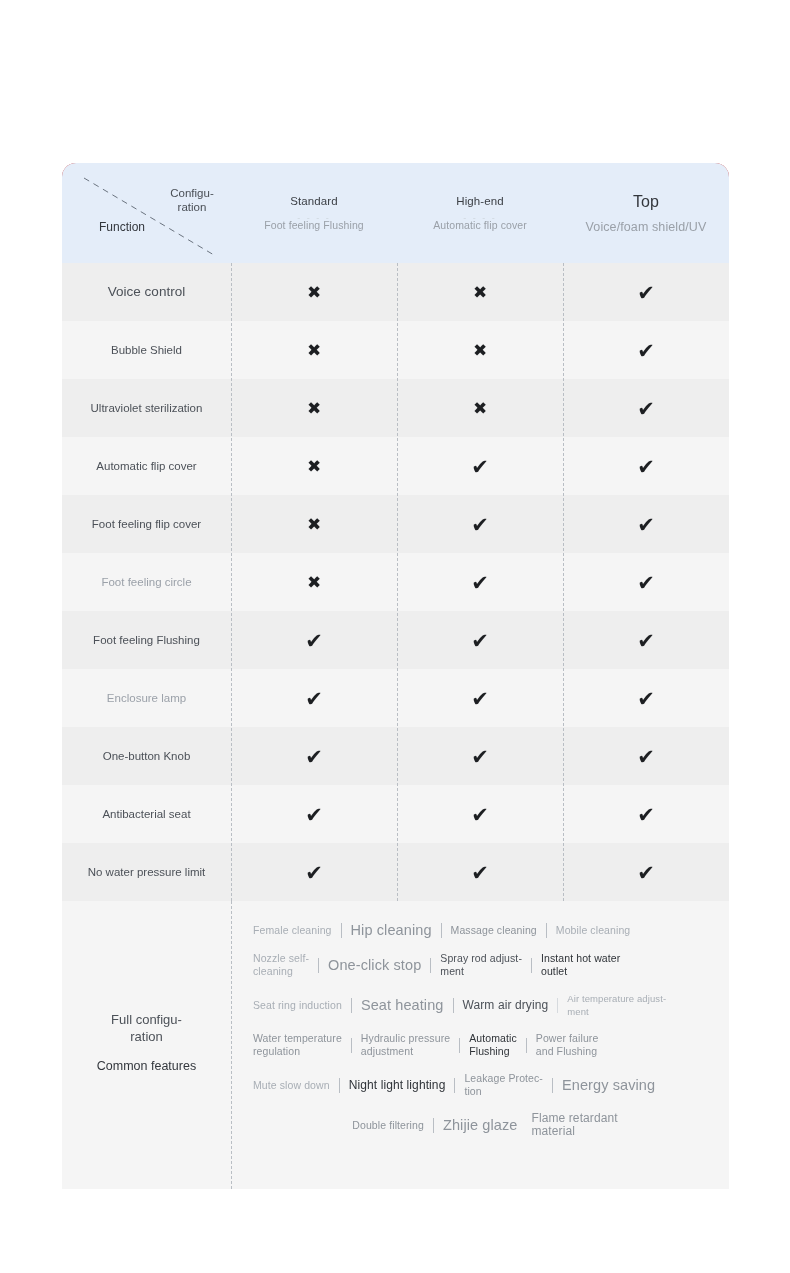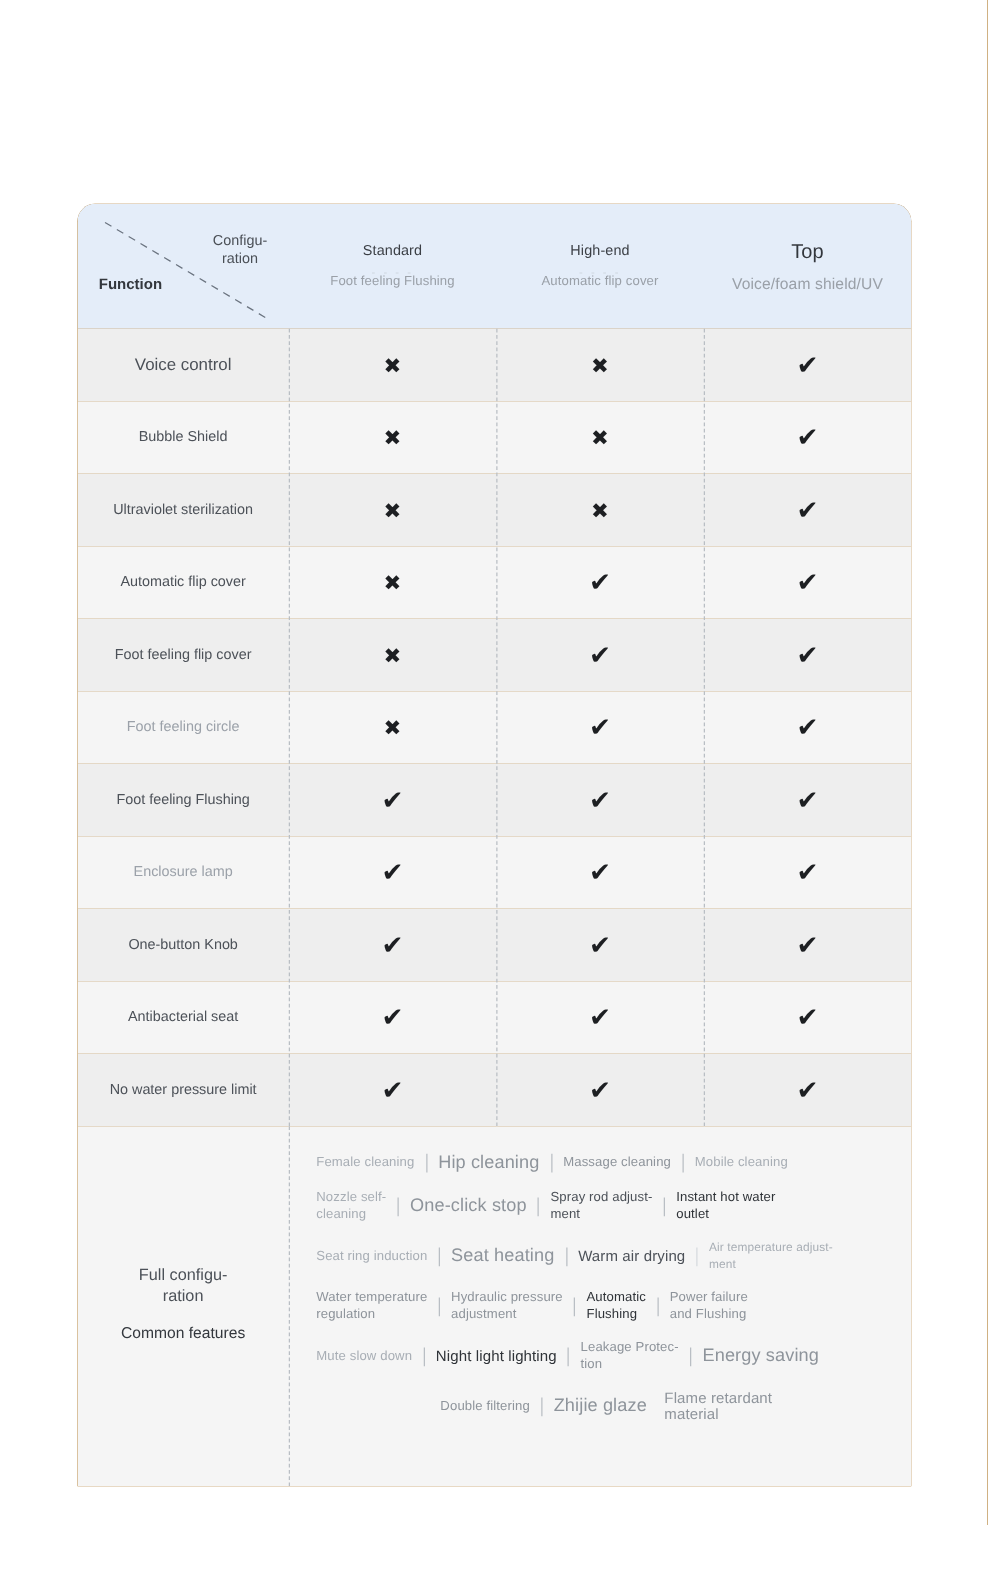--- a/index.html
+++ b/index.html
@@ -12,42 +12,42 @@
 
   
   .title{
     position:absolute;left:227px;top:70px;width:420px;
     font-size:19.5px;line-height:26px;color:#3b3f45;letter-spacing:.1px;
   }
 
   
   .table{
     position:absolute;left:62px;top:163px;width:667px;
-    border-radius:14px 14px 0 0;overflow:hidden;background:#a16207;
+    border-radius:14px 14px 0 0;overflow:hidden;background:#b91c1c;
   }
 
   
   .thead{
     position:relative;display:flex;height:100px;background:#e4edf9;
   }
   .th{position:relative;display:flex;flex-direction:column;align-items:center;justify-content:center;}
   .th-corner{width:169px;}
   .th-col{width:166px;}
   .th-main{font-size:11.5px;color:#3b3f45;letter-spacing:.1px;}
   .th-main.big{font-size:16px;color:#33373d;}
   .th-sub{font-size:10.5px;color:#9aa0a8;margin-top:12px;letter-spacing:.1px;}
   .th-sub.big{font-size:12.5px;color:#9aa0a8;margin-top:9px;}
   .th-ghost{
     position:absolute;left:0;right:0;text-align:center;
     top:50px;font-size:9px;color:#cfd6de;letter-spacing:2px;
     pointer-events:none;
   }
   
   .corner-config{position:absolute;left:98px;top:23px;width:64px;text-align:center;font-size:11.5px;line-height:14px;color:#4a4f56;}
-  .corner-func{position:absolute;left:17px;top:57px;font-size:12px;color:#33373d;font-weight:bold;}
+  .corner-func{position:absolute;left:37px;top:57px;font-size:12px;color:#33373d;}
   .corner-diag{position:absolute;left:0;top:0;width:169px;height:100px;}
 
   
   .tbody{position:relative;}
   .row{display:flex;align-items:center;height:58px;}
   .row.alt{background:#eeeeee;}
   .row.base{background:#f5f5f5;}
   .cell-label{
     width:169px;padding:0 14px;box-sizing:border-box;text-align:center;
     font-size:11.5px;line-height:14px;color:#4c5158;

